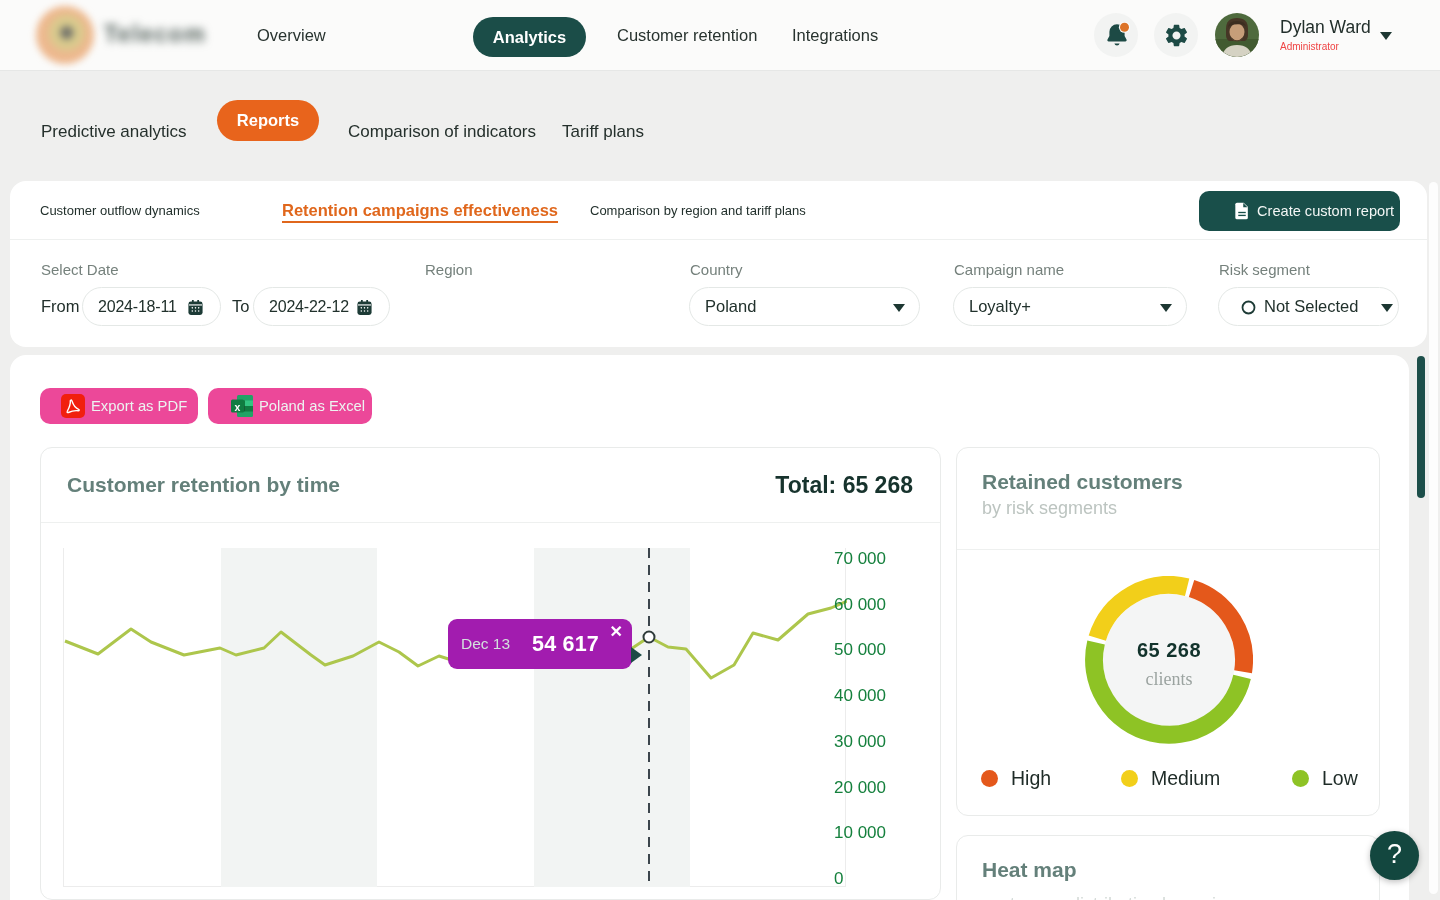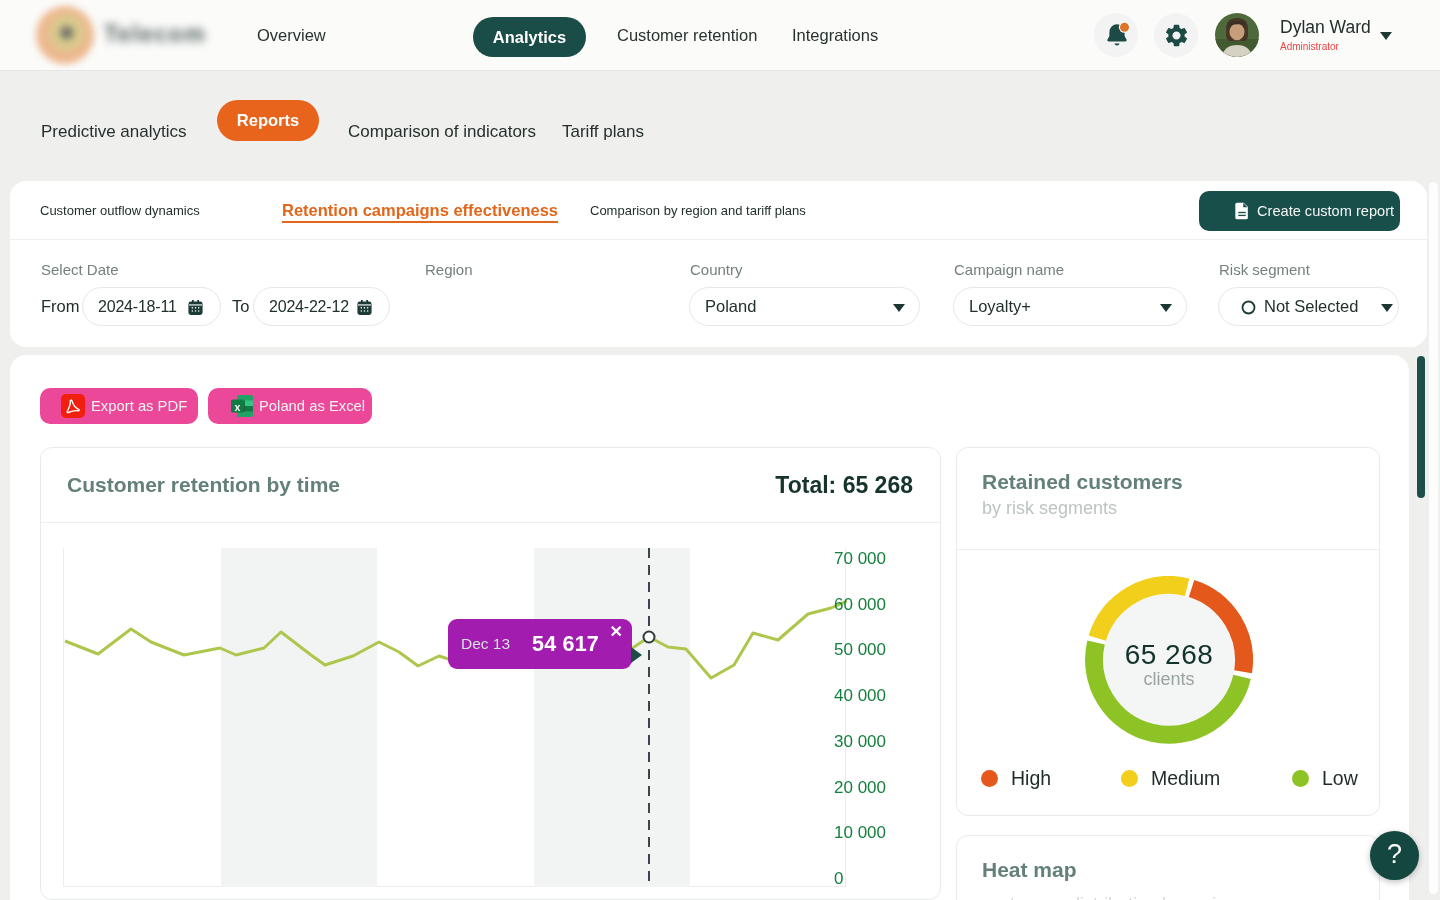--- a/index.html
+++ b/index.html
@@ -64,22 +64,22 @@
   #tip .x { position:absolute; right:9px; top:3px; font-size:16px; font-weight:700; color:#fff; }
   #tip .tail { position:absolute; right:-10px; top:28px; width:0; height:0; border-top:8.5px solid transparent; border-bottom:8.5px solid transparent; border-left:11px solid #1d4b46; }
 
   
   #rcard { position:absolute; left:946px; top:92px; width:424px; height:369px; border:1px solid #e9ebea; border-radius:12px; background:#fff; }
   #rcard h3, #hcard h3 { position:absolute; left:25px; top:22px; font-size:21px; font-weight:700; color:#64807a; }
   #rcard .sub, #hcard .sub { position:absolute; left:25px; top:50px; font-size:18px; color:#bcc4c0; }
   #rcard .hline { position:absolute; left:0; top:101px; width:100%; height:1px; background:#eef0ef; }
   .leg { position:absolute; top:319px; font-size:19.5px; color:#1e2b27; }
   .dot { position:absolute; top:322px; width:17px; height:17px; border-radius:50%; }
-  #donut-num { position:absolute; left:112px; top:191px; width:200px; text-align:center; font-size:28px; font-weight:400; color:#12332c; letter-spacing:0.5px;}
-  #donut-cl { position:absolute; left:112px; top:221px; width:200px; text-align:center; font-size:18px; color:#9ba3a0; }
+  #donut-num { position:absolute; left:112px; top:191px; width:200px; text-align:center; font-size:20px; font-weight:700; color:#12332c; letter-spacing:0.5px;}
+  #donut-cl { position:absolute; left:112px; top:221px; width:200px; text-align:center; font-size:18px; color:#9ba3a0;font-family:Liberation Serif, serif; }
 
   #hcard { position:absolute; left:946px; top:480px; width:424px; height:420px; border:1px solid #e9ebea; border-radius:12px; background:#fff; }
 
   
   #sthumb { position:absolute; left:1417px; top:356px; width:8px; height:142px; border-radius:4px; background:#1d4f4a; }
   #help { position:absolute; left:1370px; top:831px; width:49px; height:49px; border-radius:50%; background:#13473f;
     color:#fff; font-size:27px; text-align:center; line-height:47px; box-shadow:0 2px 6px rgba(0,0,0,.25); }
 </style>
 </head>
 <body>

